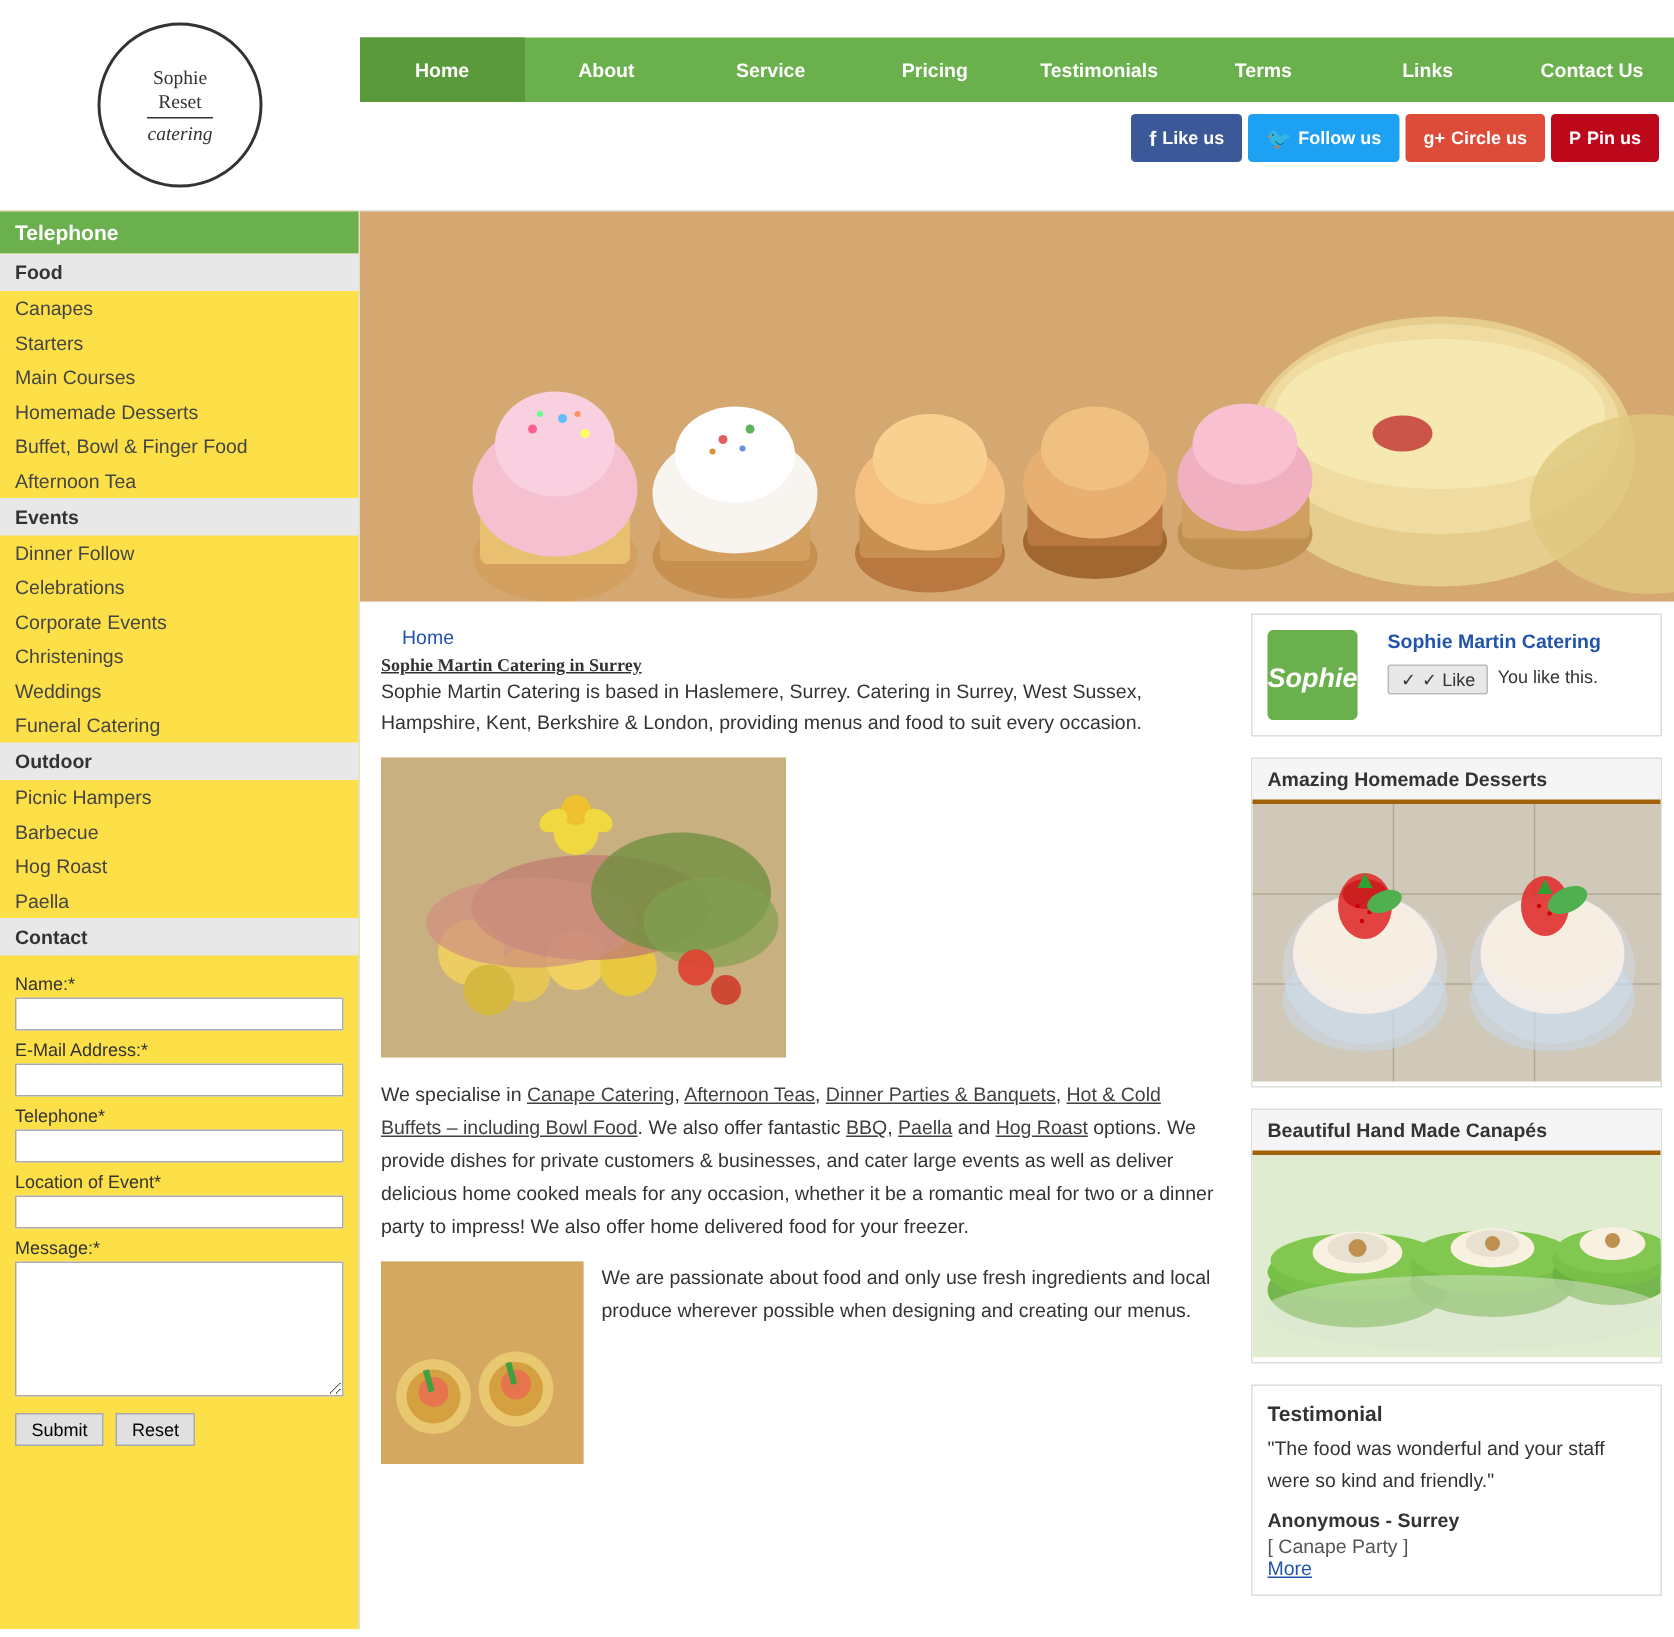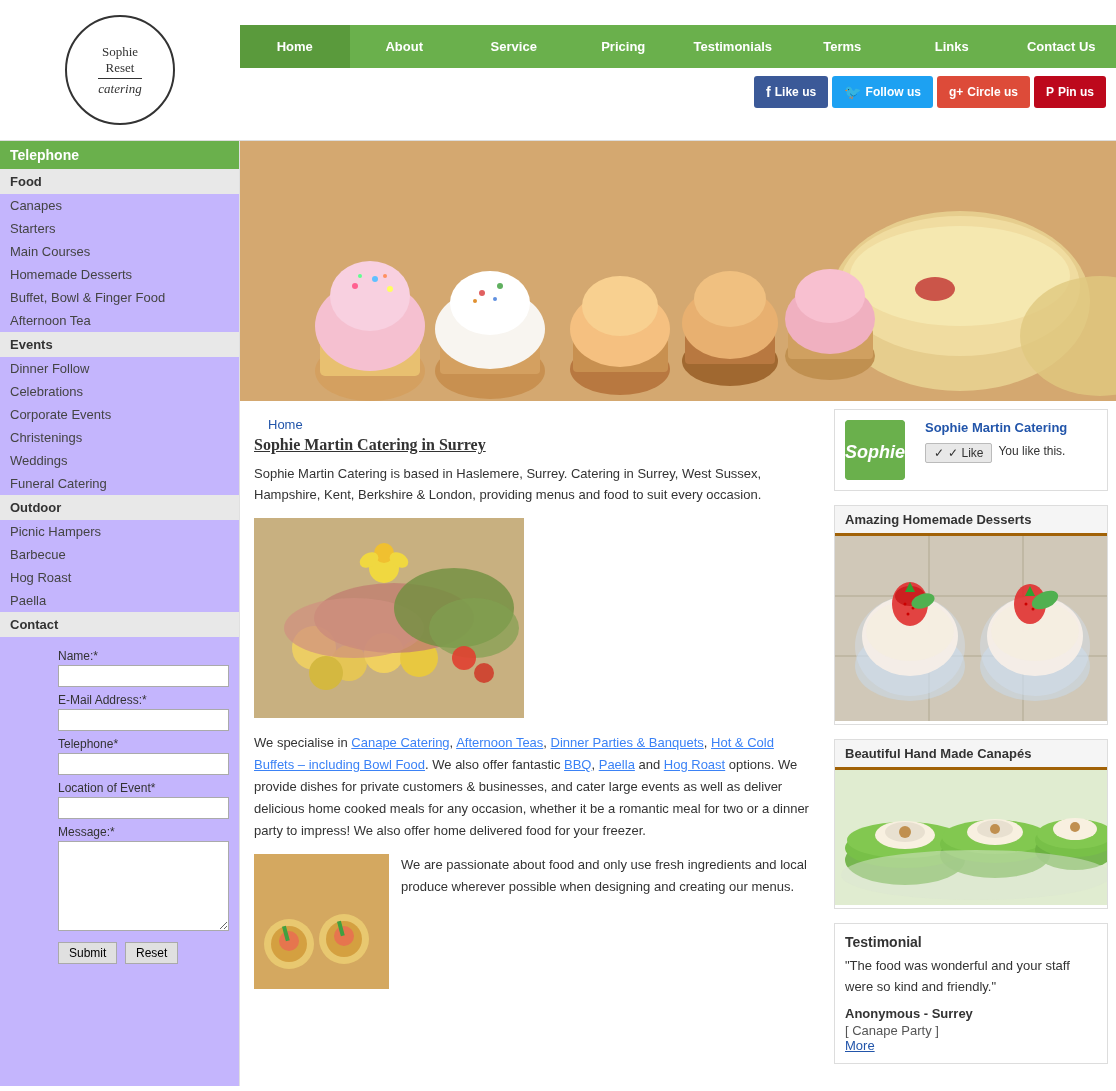--- a/index.html
+++ b/index.html
@@ -21,50 +21,50 @@
     
     #social-bar { display: flex; justify-content: flex-end; padding: 8px 10px; background: #fff; }
     .social-btn { display: inline-flex; align-items: center; gap: 4px; padding: 8px 12px; color: #fff; font-size: 12px; font-weight: bold; border-radius: 3px; margin-left: 4px; cursor: pointer; text-decoration: none; }
     .social-fb { background: #3b5998; }
     .social-tw { background: #1da1f2; }
     .social-gp { background: #dd4b39; }
     .social-pi { background: #bd081c; }
 
     
     #main { display: flex; }
-    #sidebar { width: 240px; min-width: 240px; padding: 0; border-right: 1px solid #e0e0e0; background: #c4b5fd; }
+    #sidebar { width: 240px; min-width: 240px; padding: 0; border-right: 1px solid #e0e0e0; background: #fde047; }
 
     
     .sidebar-header { background: #6ab04c; color: #fff; font-weight: bold; font-size: 14px; padding: 6px 10px; }
     .sidebar-phone { padding: 6px 10px; font-size: 13px; color: #333; }
     .sidebar-section-title { background: #e8e8e8; font-weight: bold; font-size: 13px; padding: 5px 10px; color: #333; }
     .sidebar-item { padding: 4px 10px; font-size: 13px; color: #444; cursor: pointer; }
     .sidebar-item a { color: #444; text-decoration: none; }
 
     
-    .contact-section { padding: 6px 10px; margin-left: 48px; }
+    .contact-section { padding: 6px 10px; }
     .contact-section label { display: block; font-size: 12px; color: #333; margin-bottom: 2px; margin-top: 6px; }
     .contact-section input[type="text"] { width: 100%; border: 1px solid #aaa; padding: 3px 4px; font-size: 12px; }
     .contact-section textarea { width: 100%; border: 1px solid #aaa; padding: 3px 4px; font-size: 12px; height: 90px; }
     .form-buttons { margin-top: 8px; }
     .form-buttons button { padding: 3px 10px; font-size: 12px; cursor: pointer; margin-right: 4px; background: #e0e0e0; border: 1px solid #aaa; }
 
     
     #content { flex: 1; padding: 0; }
 
     #breadcrumb-section { padding: 8px 14px 4px; font-size: 13px; color: #555; }
     #main-content-area { display: flex; gap: 0; }
     #article-area { flex: 1; padding: 8px 14px; }
     #right-sidebar { width: 290px; min-width: 290px; padding: 8px 8px; }
 
-    h1.page-title { font-size: 16px; color: #333; text-decoration: underline; font-weight: bold; margin-bottom: 10px; font-family: Georgia, serif; }
+    h1.page-title { font-size: 12px; color: #333; text-decoration: underline; font-weight: bold; font-family: Georgia, serif; }
     .intro-text { font-size: 13px; line-height: 1.6; color: #333; margin-bottom: 12px; }
 
     .body-text { font-size: 13px; line-height: 1.7; color: #333; margin-bottom: 12px; }
-    .body-text a { color: #3b82f6; text-decoration: underline; }
+    .body-text a { color: #404040; text-decoration: underline; }
 
     
     .widget { margin-bottom: 14px; border: 1px solid #ddd; }
     .widget-fb { padding: 10px; background: #fff; }
     .widget-fb-logo { width: 60px; height: 60px; background: #6ab04c; border-radius: 4px; float: left; margin-right: 10px; display: flex; align-items: center; justify-content: center; overflow: hidden; }
     .widget-fb-name { color: #2255aa; font-weight: bold; font-size: 13px; }
     .like-btn { display: inline-flex; align-items: center; background: #e8e8e8; border: 1px solid #bbb; padding: 2px 8px; font-size: 12px; cursor: pointer; gap: 4px; border-radius: 2px; margin-top: 4px; }
 
     .widget-title { background: #f5f5f5; padding: 6px 10px; font-weight: bold; font-size: 13px; color: #333; border-bottom: 3px solid #a16207; }
 

